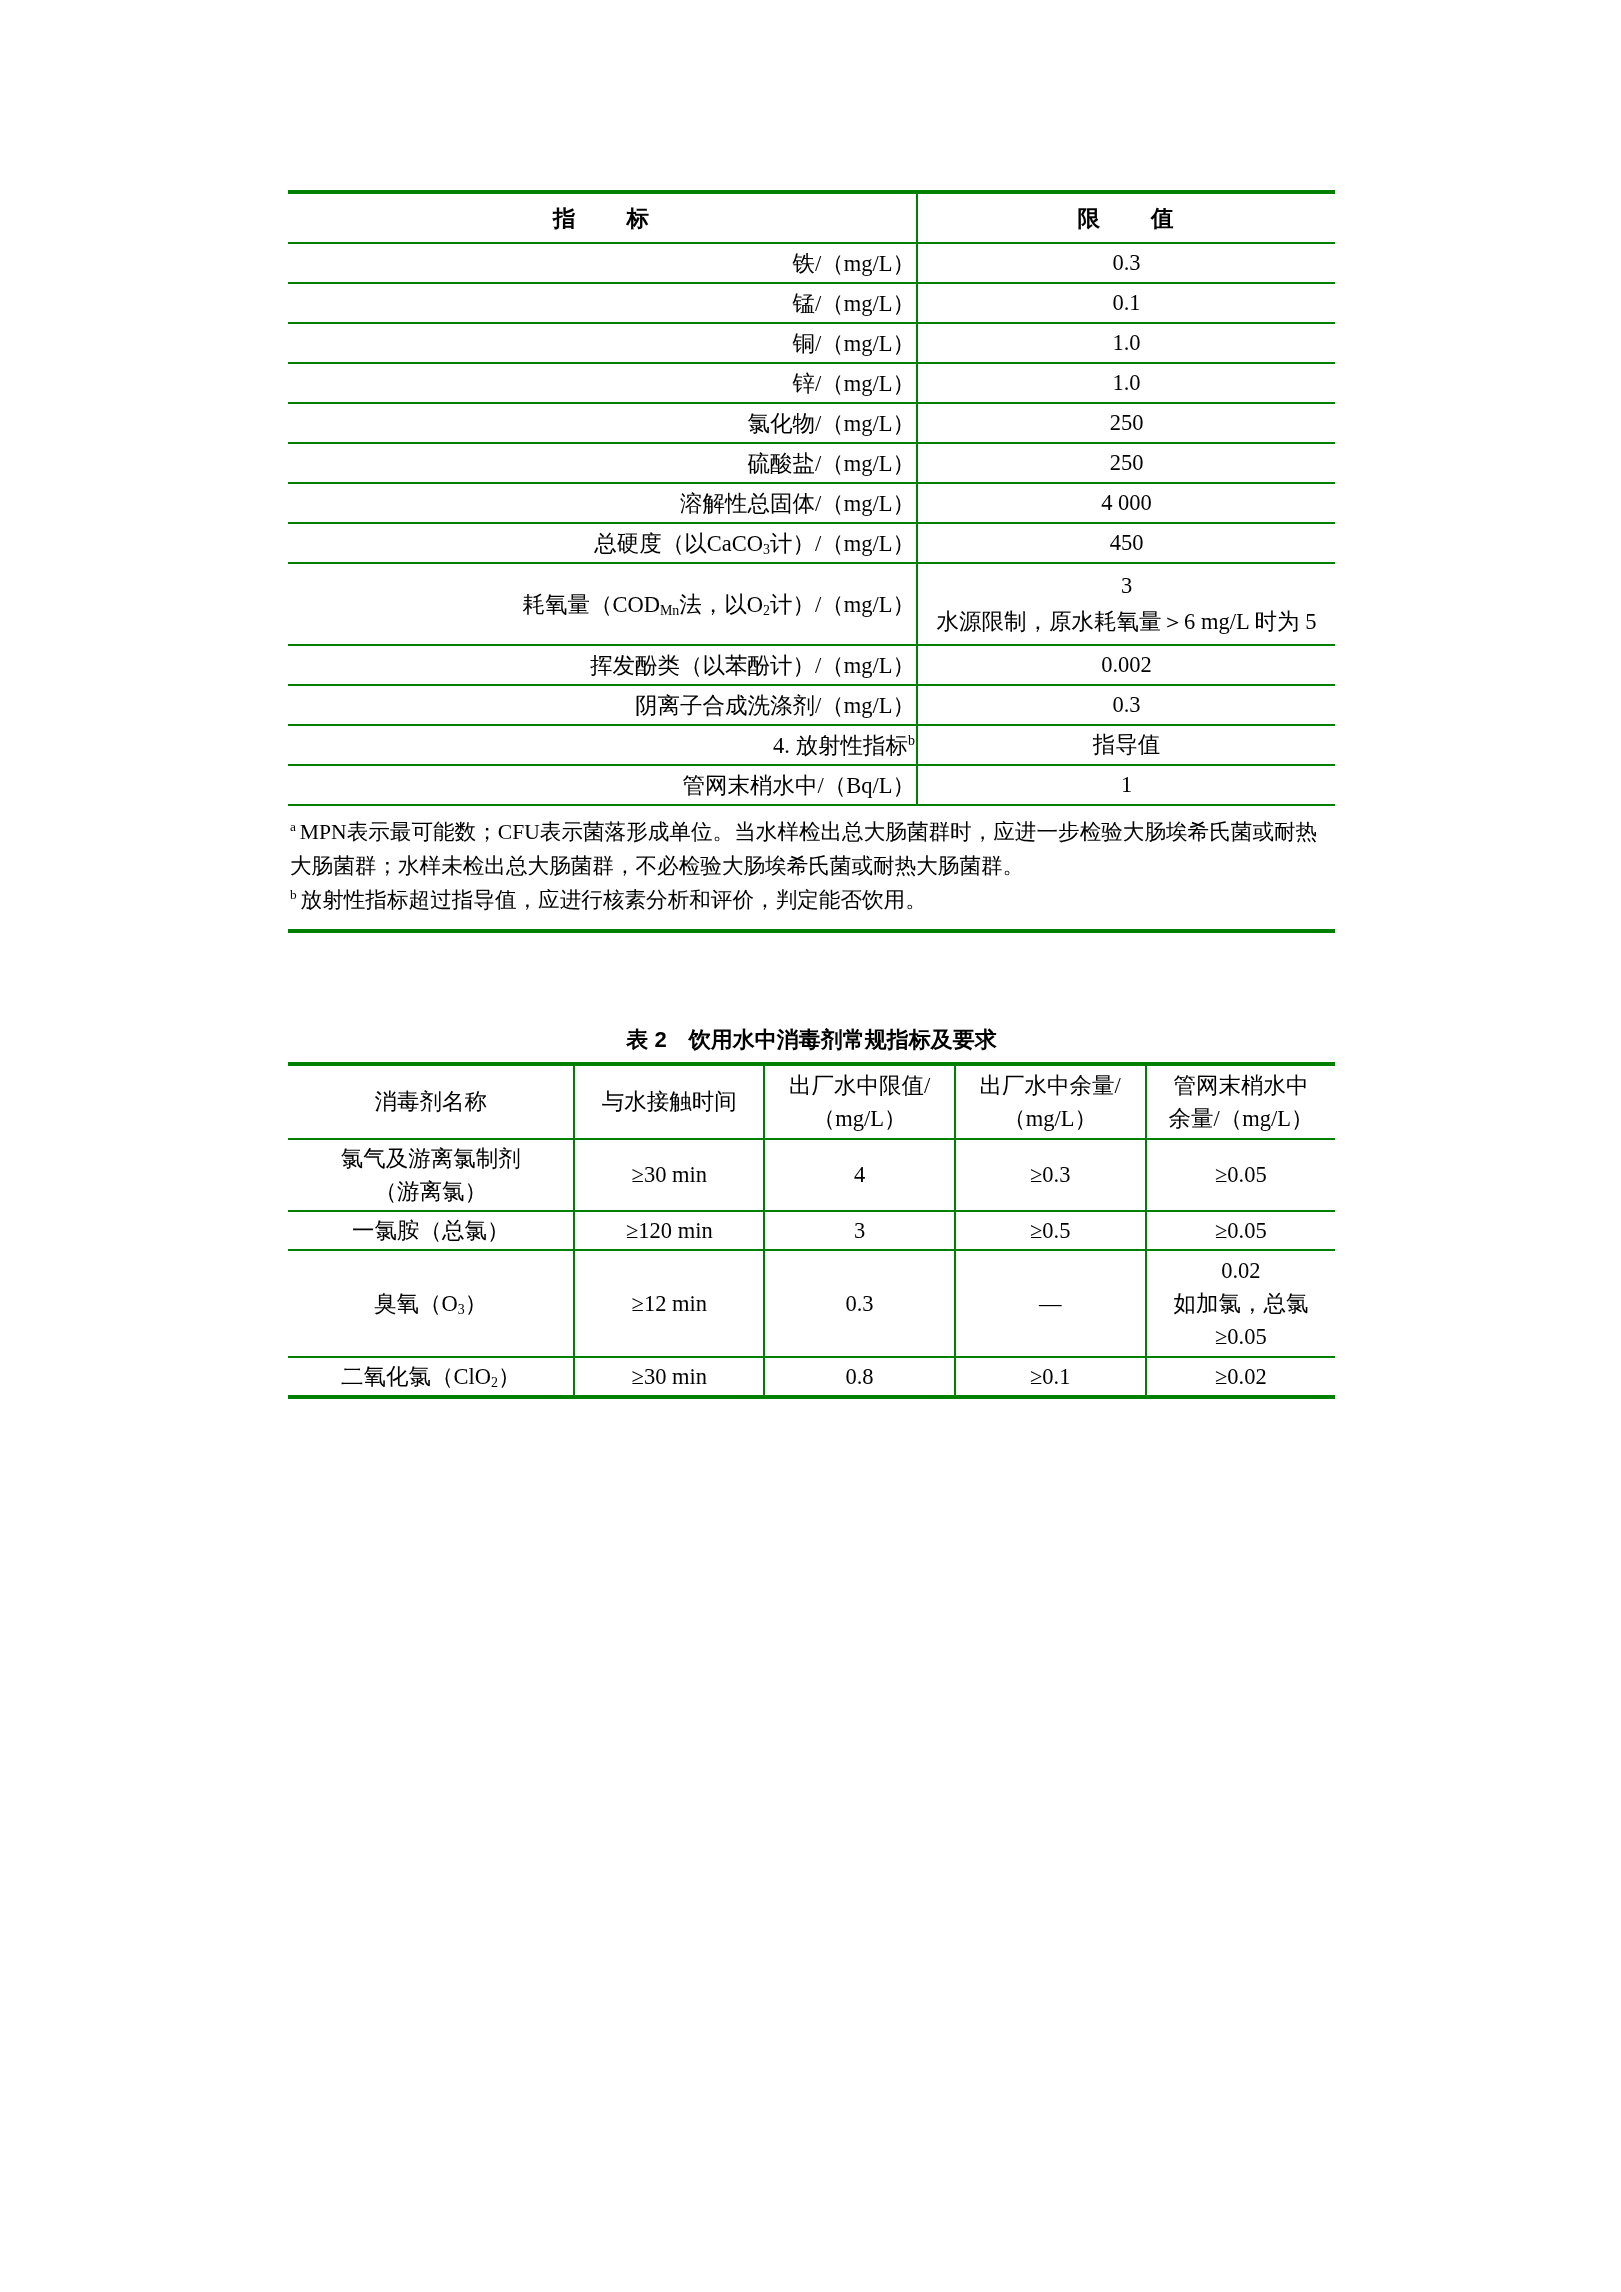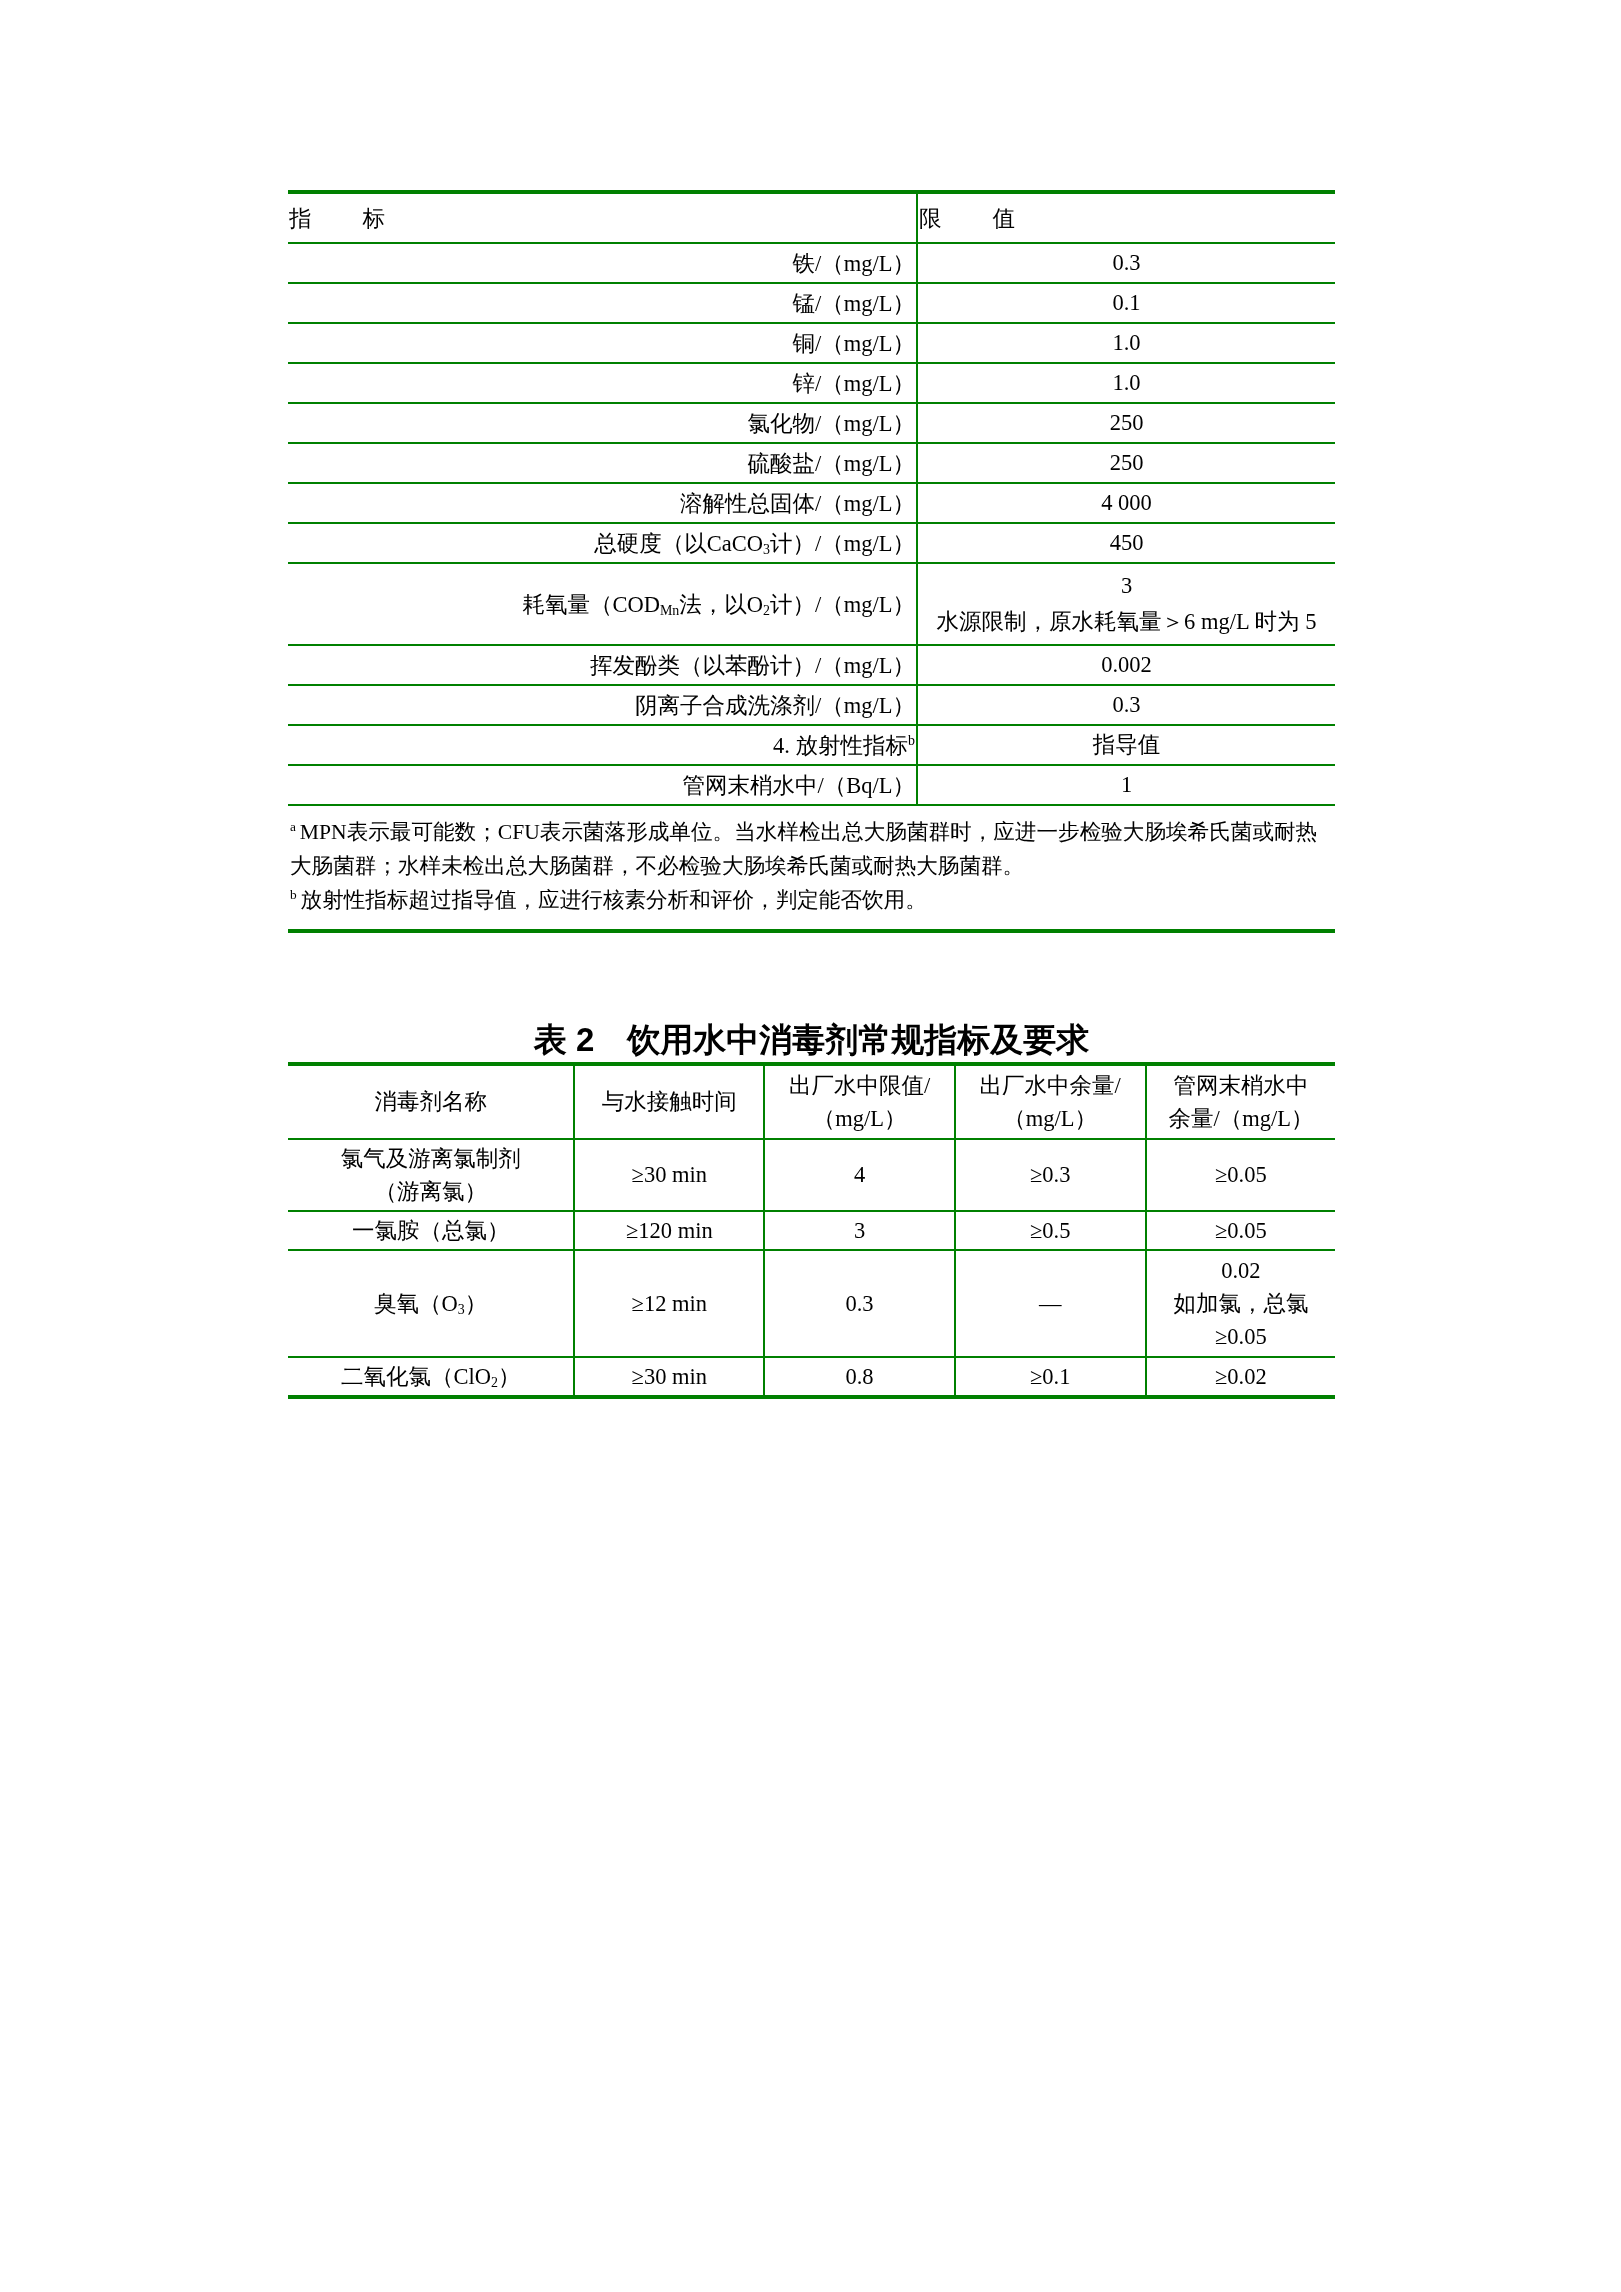--- a/index.html
+++ b/index.html
@@ -16,34 +16,34 @@
   sup{vertical-align:0.55em;}
   sub{vertical-align:-0.18em;}
 
   
   .t1{border-top:4.9px solid var(--green);border-bottom:4.9px solid var(--green);}
   .t1 td{border-bottom:2.9px solid var(--green);font-size:22.5px;vertical-align:middle;}
   .t1 col.c1{width:629px;}
   .t1 col.c2{width:418px;}
   .t1 td.d{border-right:2.9px solid var(--green);}
   .t1 tr.hd{height:51px;}
-  .t1 tr.hd td{letter-spacing:2px;}
+  .t1 tr.hd td{text-align:center;letter-spacing:2px;font-weight:bold;}
   .t1 tr.row{height:39px;}
   .t1 tr.tall{height:82px;}
   .t1 td.lab{text-align:right;padding-left:9.8px;}
   .t1 td.val{text-align:center;white-space:pre-line;line-height:36px;}
   .t1 td.notes{padding:8.8px 3.9px 11.8px 2px;border-bottom:none;}
   .t1 .note{margin:0;font-size:21.6px;line-height:34px;text-align:left;}
   .t1 .note sup{margin-right:3.9px;}
 
   
   .t2caption{
     margin-top:90px;height:39px;line-height:33px;text-align:center;
     font-family:"Liberation Sans","DejaVu Sans",sans-serif;
-    font-weight:bold;font-size:33px;
+    font-weight:bold;font-size:22px;
   }
   .t2{border-top:4.9px solid var(--green);border-bottom:4.9px solid var(--green);}
   .t2 td{
     border:2.9px solid var(--green);text-align:center;vertical-align:middle;
     white-space:pre-line;font-size:22.5px;line-height:33px;padding:2px 3.9px;
   }
   .t2 td:first-child{border-left:none;}
   .t2 td:last-child{border-right:none;}
   .t2 col.w0{width:286px;}
   .t2 col.w1{width:190px;}

